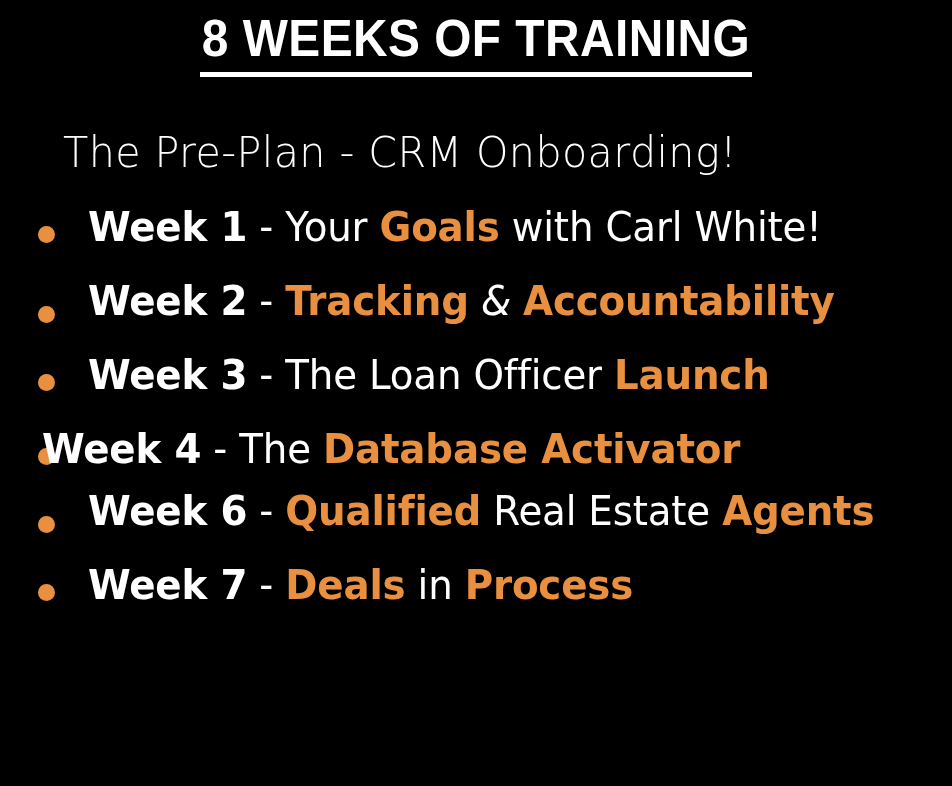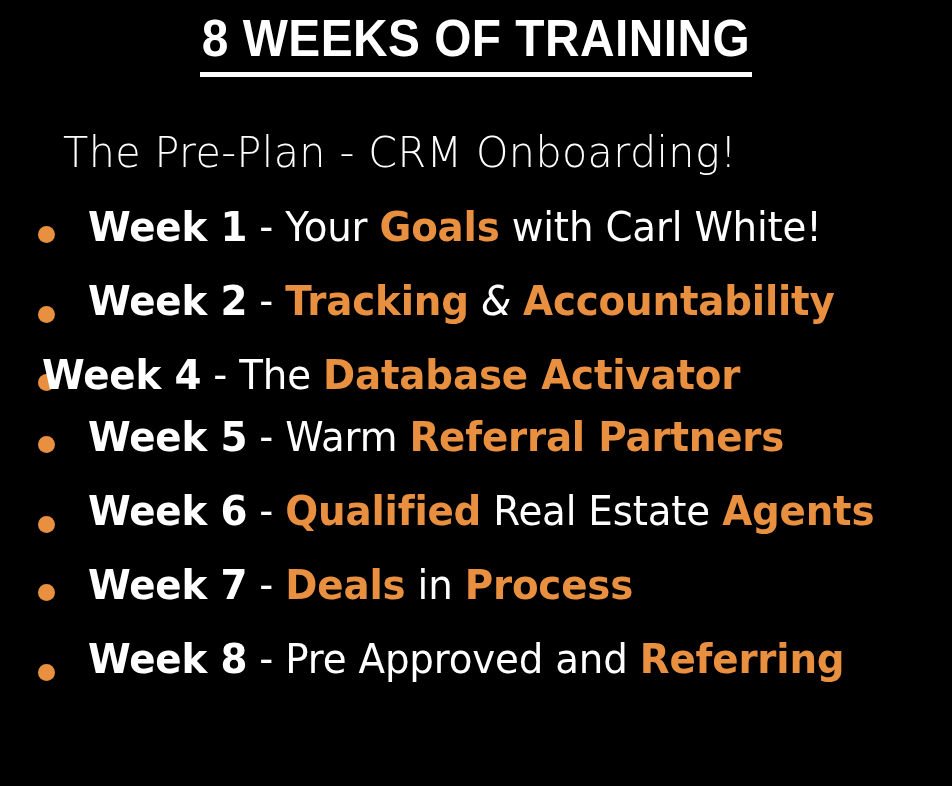--- a/index.html
+++ b/index.html
@@ -140,35 +140,31 @@
 
   <div id="week-list">
       <div class="week-row">
         <span class="bullet"></span>
         <span class="week-text"><span class="week-label">Week 1</span><span class="dash"> - </span><span class="plain">Your </span><span class="hl">Goals</span><span class="plain"> with Carl White!</span></span>
       </div>
       <div class="week-row">
         <span class="bullet low"></span>
         <span class="week-text"><span class="week-label">Week 2</span><span class="dash"> - </span><span class="hl">Tracking</span><span class="amp"> &amp; </span><span class="hl">Accountability</span></span>
       </div>
+      <div class="week-row">
+        <span class="bullet"></span>
+        <span class="week-text"><span class="week-label">Week 3</span><span class="dash"> - </span><span class="plain">The Loan Officer </span><span class="hl">Launch</span></span>
+      </div>
       <div class="week-row tight">
         <span class="bullet"></span>
         <span class="week-text"><span class="week-label">Week 4</span><span class="dash"> - </span><span class="plain">The </span><span class="hl">Database Activator</span></span>
-      </div>
-      <div class="week-row">
-        <span class="bullet"></span>
-        <span class="week-text"><span class="week-label">Week 5</span><span class="dash"> - </span><span class="plain">Warm </span><span class="hl">Referral Partners</span></span>
       </div>
       <div class="week-row">
         <span class="bullet low"></span>
         <span class="week-text"><span class="week-label">Week 6</span><span class="dash"> - </span><span class="hl">Qualified</span><span class="plain"> Real Estate </span><span class="hl">Agents</span></span>
       </div>
       <div class="week-row">
         <span class="bullet"></span>
         <span class="week-text"><span class="week-label">Week 7</span><span class="dash"> - </span><span class="hl">Deals</span><span class="plain"> in </span><span class="hl">Process</span></span>
       </div>
-      <div class="week-row">
-        <span class="bullet low"></span>
-        <span class="week-text"><span class="week-label">Week 8</span><span class="dash"> - </span><span class="plain">Pre Approved and </span><span class="hl">Referring</span></span>
-      </div>
     </div>
 
 </div>
 
 </body></html>

